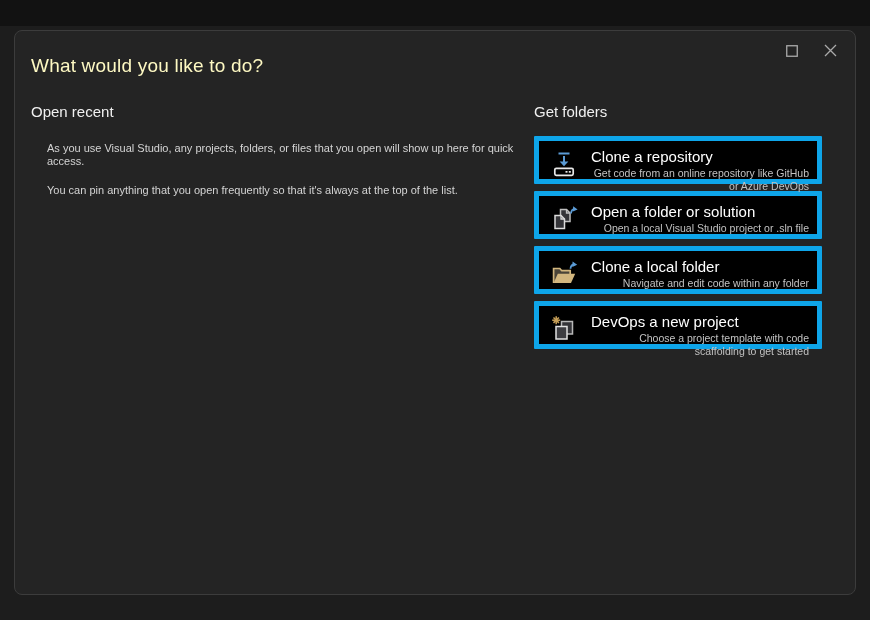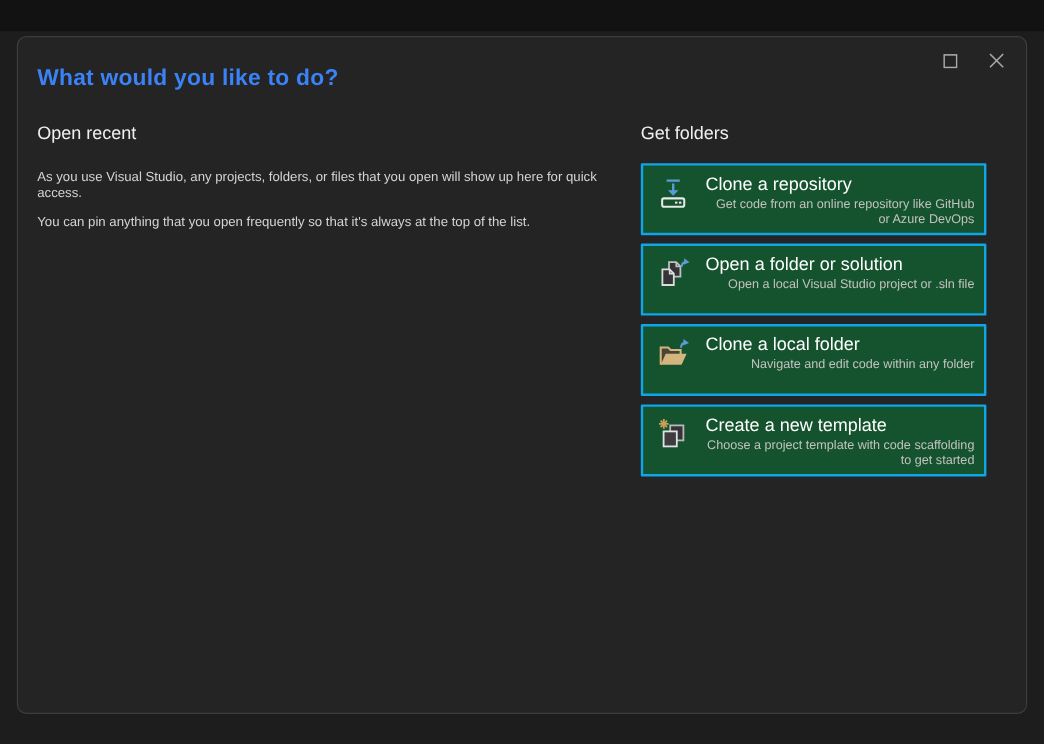--- a/index.html
+++ b/index.html
@@ -23,48 +23,48 @@
   .win-controls {
     position:absolute; top:4px; right:6px;
     display:flex; align-items:center;
   }
   .win-btn {
     width:38px; height:34px; display:flex; align-items:center; justify-content:center;
     background:transparent; border:none; cursor:default;
   }
   .dialog-title {
     margin:24px 0 0 16px;
-    font-size:19px; font-weight:700; color:#3b82f6;
+    font-size:19px; font-weight:400; color:#fef9c3;
     letter-spacing:0.2px;
   }
   .columns {
     display:flex;
     margin-top:26px;
     padding:0 32px 0 16px;
   }
   .col-left { flex:1; min-width:0; }
   .col-right { width:289px; flex:none; }
   .section-heading {
     font-size:15px; font-weight:400; color:#f0f0f0;
     margin:0 0 0 0;
   }
   .recent-desc {
     font-size:11px; color:#d4d4d4; line-height:13px;
-    margin:0;
+    margin:16px;
   }
   .recent-desc.first { margin-top:22px; }
   .recent-desc.second { margin-top:11px; }
   .gs-buttons { margin-top:16px; }
   .gs-button {
     display:flex; align-items:flex-start;
     box-sizing:border-box;
-    width:288px; height:60px;
+    width:288px; height:48px;
     margin-bottom:7px;
-    background:#14532d;
-    border:2px solid #0ea5e9;
+    background:#000000;
+    border:5px solid #0ea5e9;
     border-radius:1px;
     padding:6px 8px 6px 10px;
     cursor:pointer;
   }
   .gs-icon {
     width:30px; flex:none;
     margin-top:3px; margin-right:12px;
     display:flex; justify-content:center;
   }
   .gs-texts { flex:1; min-width:0; }
@@ -173,21 +173,21 @@
               <rect x="6" y="11.5" width="11" height="12.5" fill="#3d3d41" stroke="#e2e2e2" stroke-width="1.5"></rect>
               <g stroke="#c9a158" stroke-width="1.5">
                 <line x1="6.2" y1="1.2" x2="6.2" y2="9.2"></line>
                 <line x1="2.2" y1="5.2" x2="10.2" y2="5.2"></line>
                 <line x1="3.5" y1="2.5" x2="8.9" y2="7.9"></line>
                 <line x1="8.9" y1="2.5" x2="3.5" y2="7.9"></line>
               </g>
             </svg>
           </span>
           <span class="gs-texts">
-            <div class="gs-title">Create a new template</div>
+            <div class="gs-title">DevOps a new project</div>
             <div class="gs-subtitle">Choose a project template with code scaffolding to get started</div>
           </span>
         </div>
 
       </div>
     </div>
 
   </div>
 </div>
 

